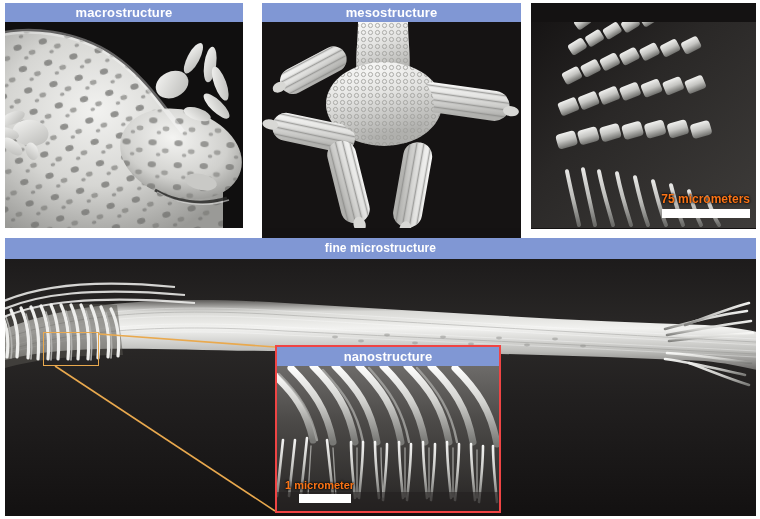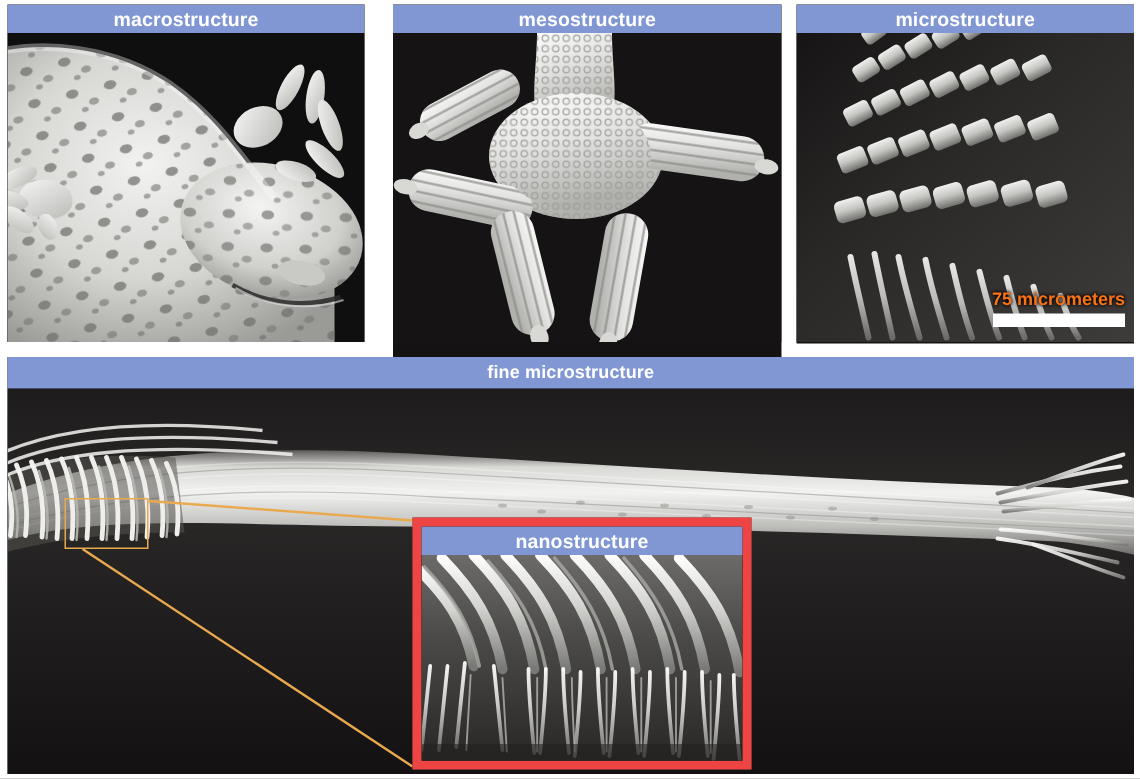--- a/index.html
+++ b/index.html
@@ -28,21 +28,21 @@
   #panel-macro .panel-img,#panel-meso .panel-img,#panel-micro .panel-img{
       top:19px;height:206px;}
 
   
   #panel-fine{left:5px;top:238px;width:751px;height:278px;}
   #panel-fine .panel-header{height:36px;line-height:21px;font-size:12px;}
   #panel-fine .panel-img{top:21px;height:257px;}
 
   
   #panel-nano{position:absolute;left:275px;top:345px;width:226px;height:168px;
-      border:6px solid #ef4444;box-sizing:border-box;background:#3b3b3b;z-index:40;}
+      border:2px solid #ef4444;box-sizing:border-box;background:#3b3b3b;z-index:40;}
   #panel-nano .panel-header{height:19px;line-height:19px;font-size:13px;}
   #panel-nano .panel-img{top:19px;height:145px;}
 
   
   .art{position:absolute;left:0;top:0;width:100%;height:100%;}
 
   
   .scalebar{position:absolute;z-index:30;color:#f97316;font-weight:bold;
       text-shadow:0 0 3px #000,0 0 2px #000;}
   .scalebar .sb-label{display:block;white-space:nowrap;text-align:center;}
@@ -191,23 +191,20 @@
           </g>
         </g>
 
         <ellipse cx="122" cy="82" rx="50" ry="36" fill="url(#footG)"></ellipse>
         <ellipse cx="122" cy="82" rx="50" ry="36" fill="url(#scalesP)"></ellipse>
       </svg>
     </div>
   </div>
 
   <div class="panel" id="panel-micro">
-    <div class="panel-header">
-      <span class="panel-title">microstructure</span>
-    </div>
     <div class="panel-img">
       <svg class="art" viewBox="0 0 225 207" preserveAspectRatio="none">
         <defs>
           <linearGradient id="setaRowG" x1="0" y1="0" x2="0" y2="1">
             <stop offset="0%" stop-color="#f0f0ee"></stop>
             <stop offset="50%" stop-color="#c4c4c1"></stop>
             <stop offset="100%" stop-color="#6e6e6b"></stop>
           </linearGradient>
           <linearGradient id="microBgG" x1="0" y1="0" x2="1" y2="1">
             <stop offset="0%" stop-color="#161414"></stop>
@@ -475,16 +472,20 @@
           <path d="M104,82 C104,98 105,114 106,131"></path>
           <path d="M128,82 C128,98 128,114 128,131"></path>
           <path d="M152,82 C152,98 152,114 152,131"></path>
           <path d="M176,82 C176,98 176,114 176,131"></path>
           <path d="M200,84 C200,100 200,116 200,132"></path>
         </g>
 
         <rect x="0" y="126" width="222" height="19" fill="#221f1f" opacity=".55"></rect>
       </svg>
 
+      <div class="scalebar" id="sb-nano">
+        <span class="sb-label">1 micrometer</span>
+        <span class="sb-rule"></span>
+      </div>
     </div>
   </div>
 
 </div>
 
 </body></html>

